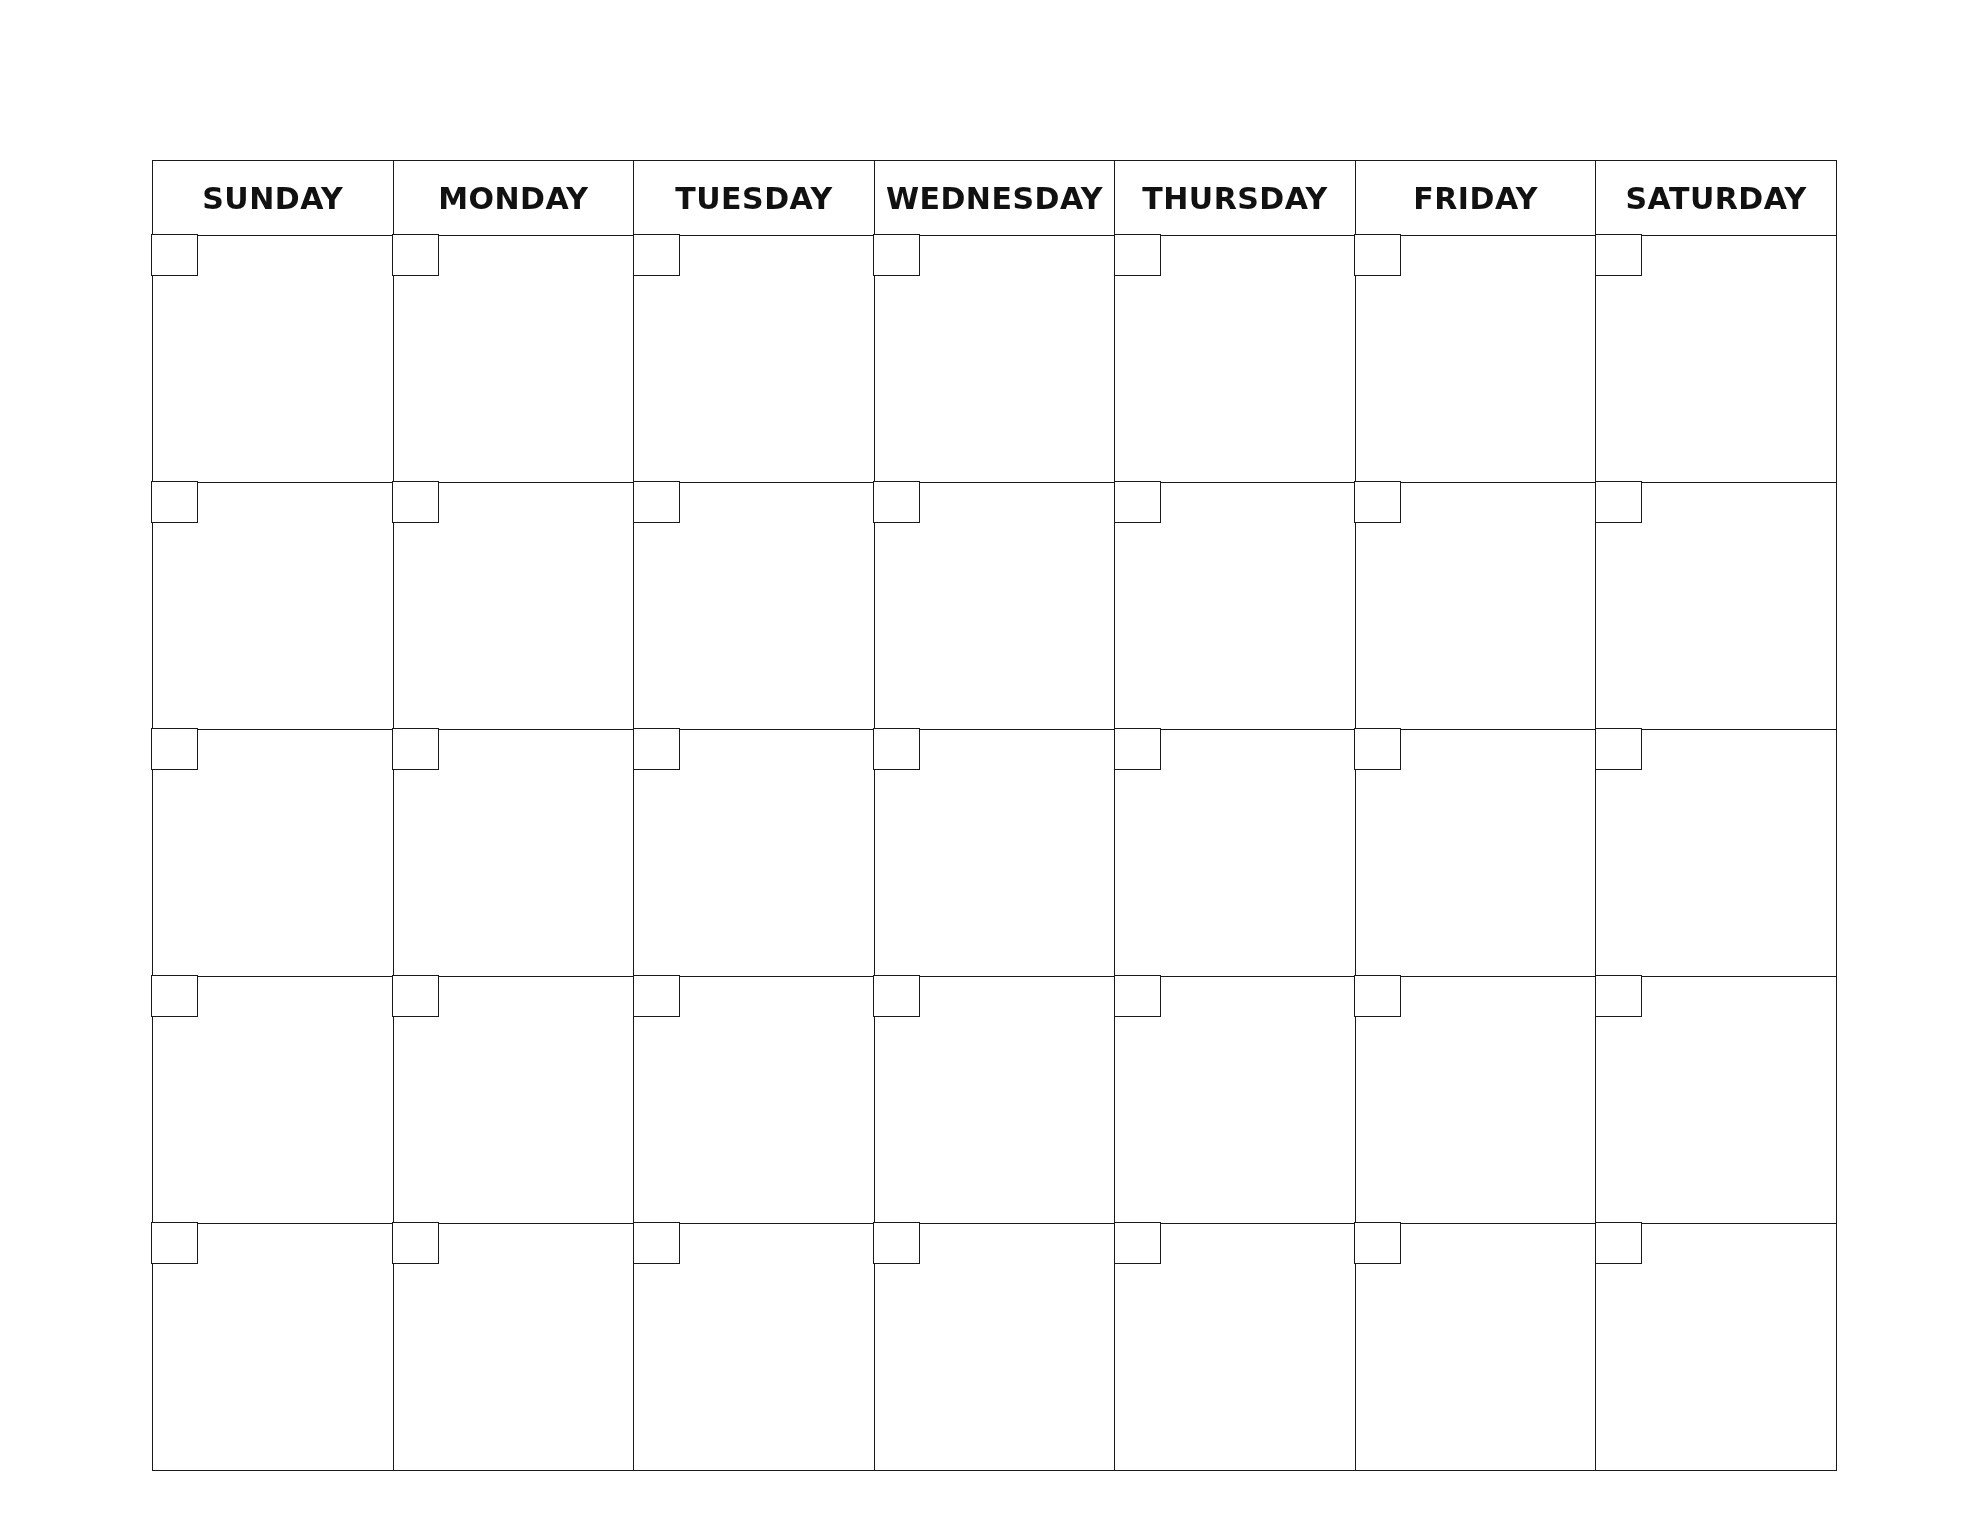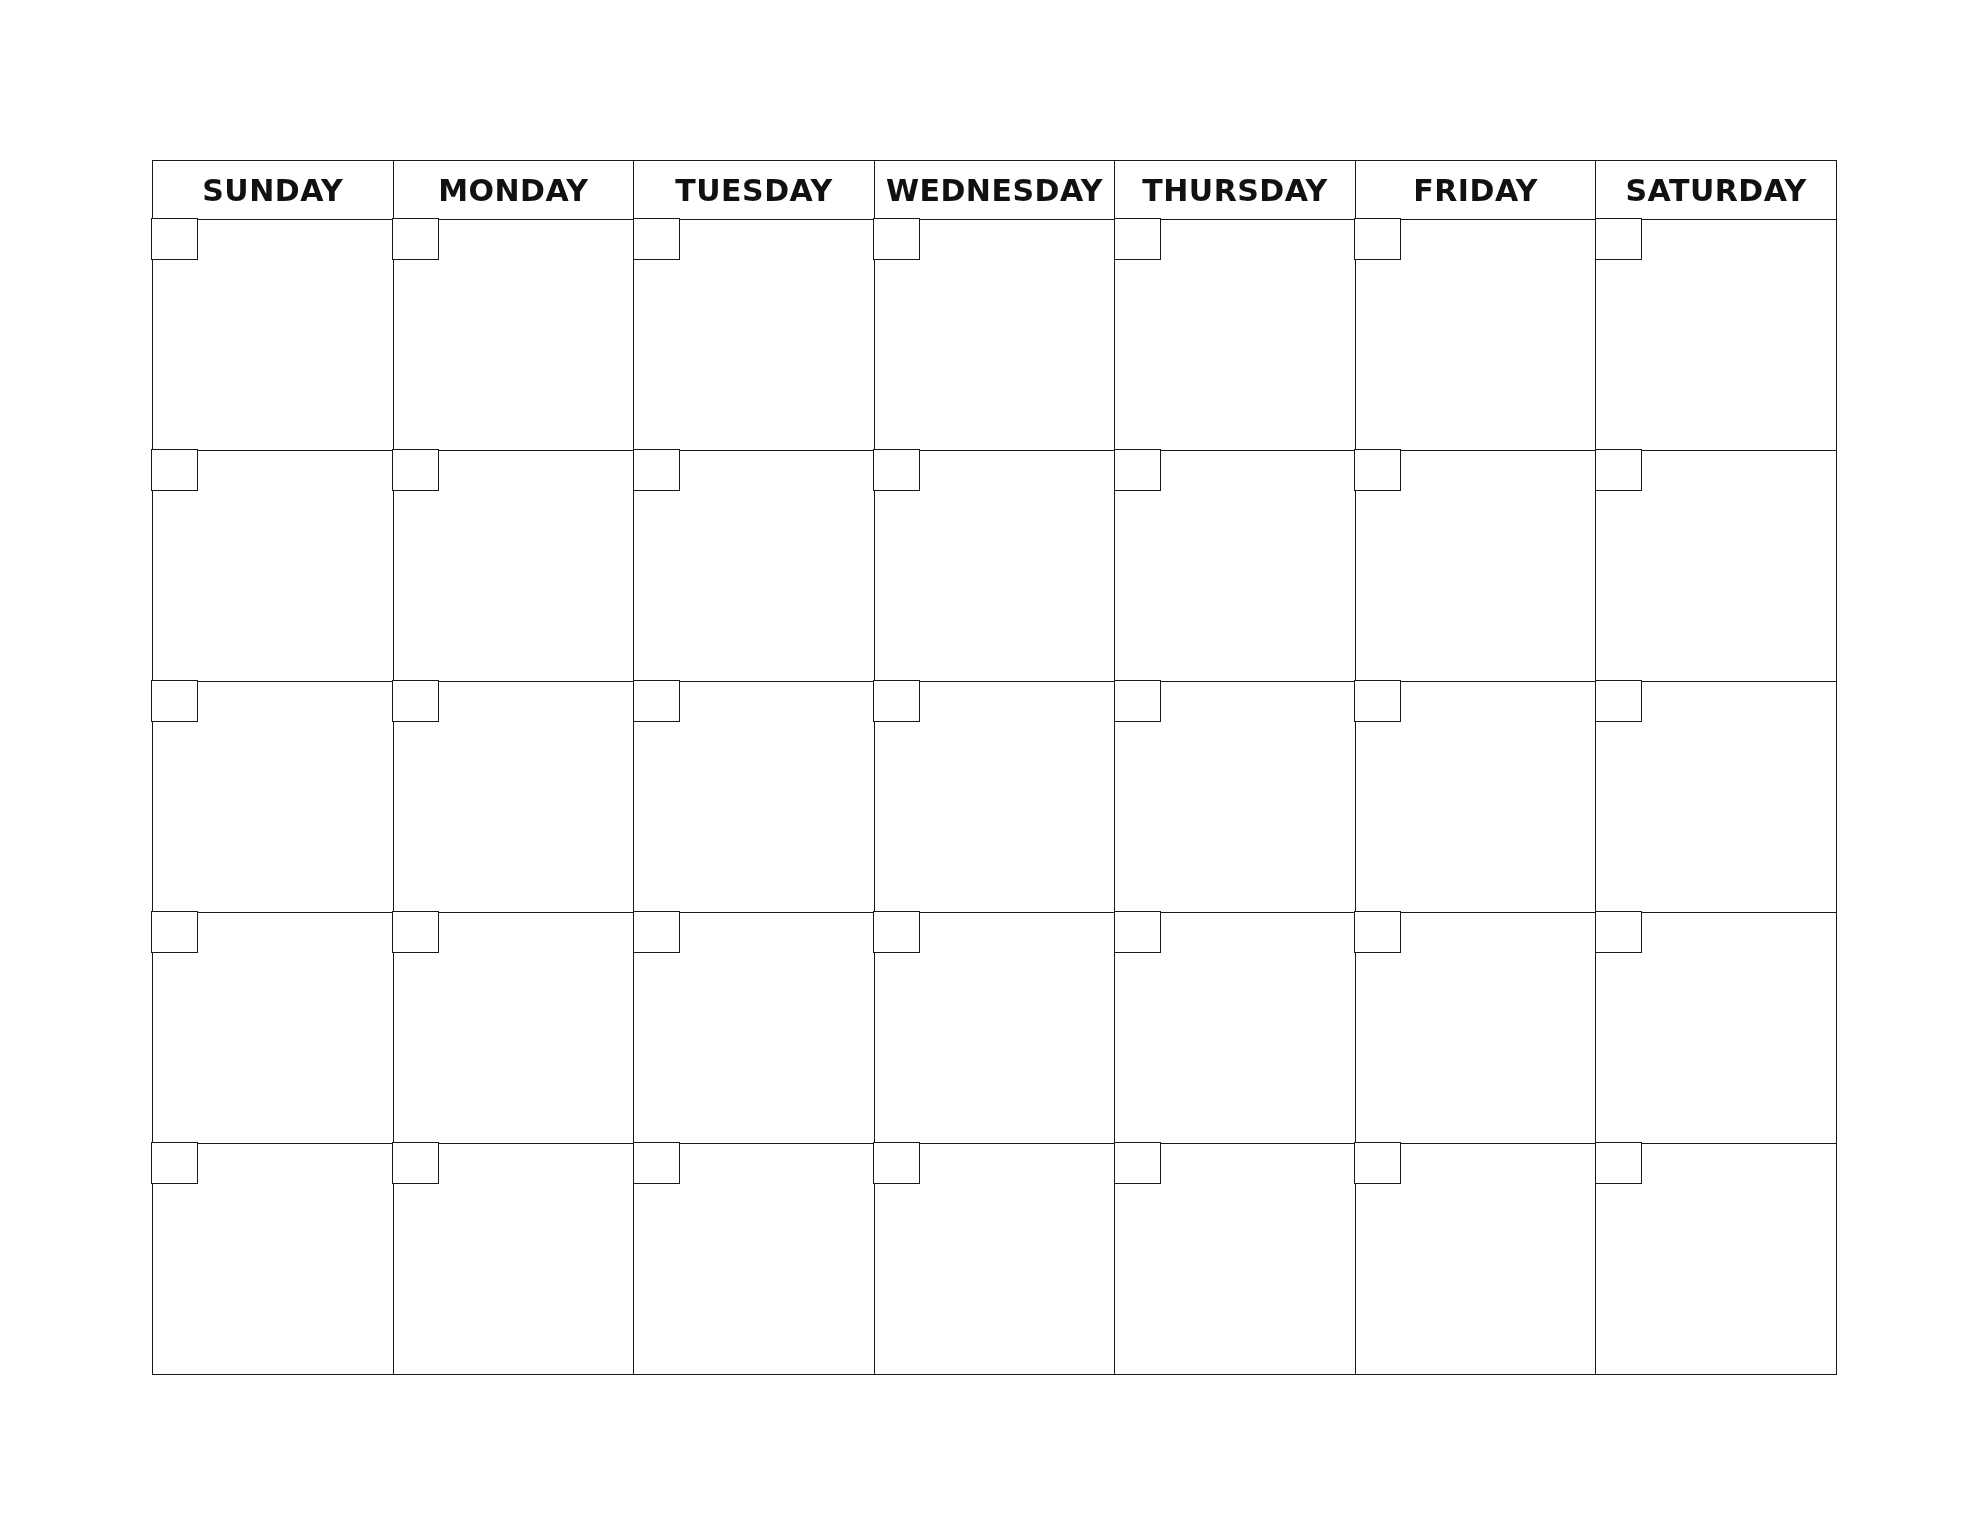--- a/index.html
+++ b/index.html
@@ -31,21 +31,21 @@
     table-layout: fixed;
   }
 
   .calendar col {
     width: 240.57px;
   }
 
   .calendar th,
   .calendar td {
     border: 1.6px solid #1a1a1a;
-    padding: 0;
+    padding: 8px;
     margin: 0;
     vertical-align: top;
   }
 
   .calendar th {
     height: 58px;
     font-size: 30px;
     font-weight: bold;
     letter-spacing: 0.5px;
     color: #111111;

